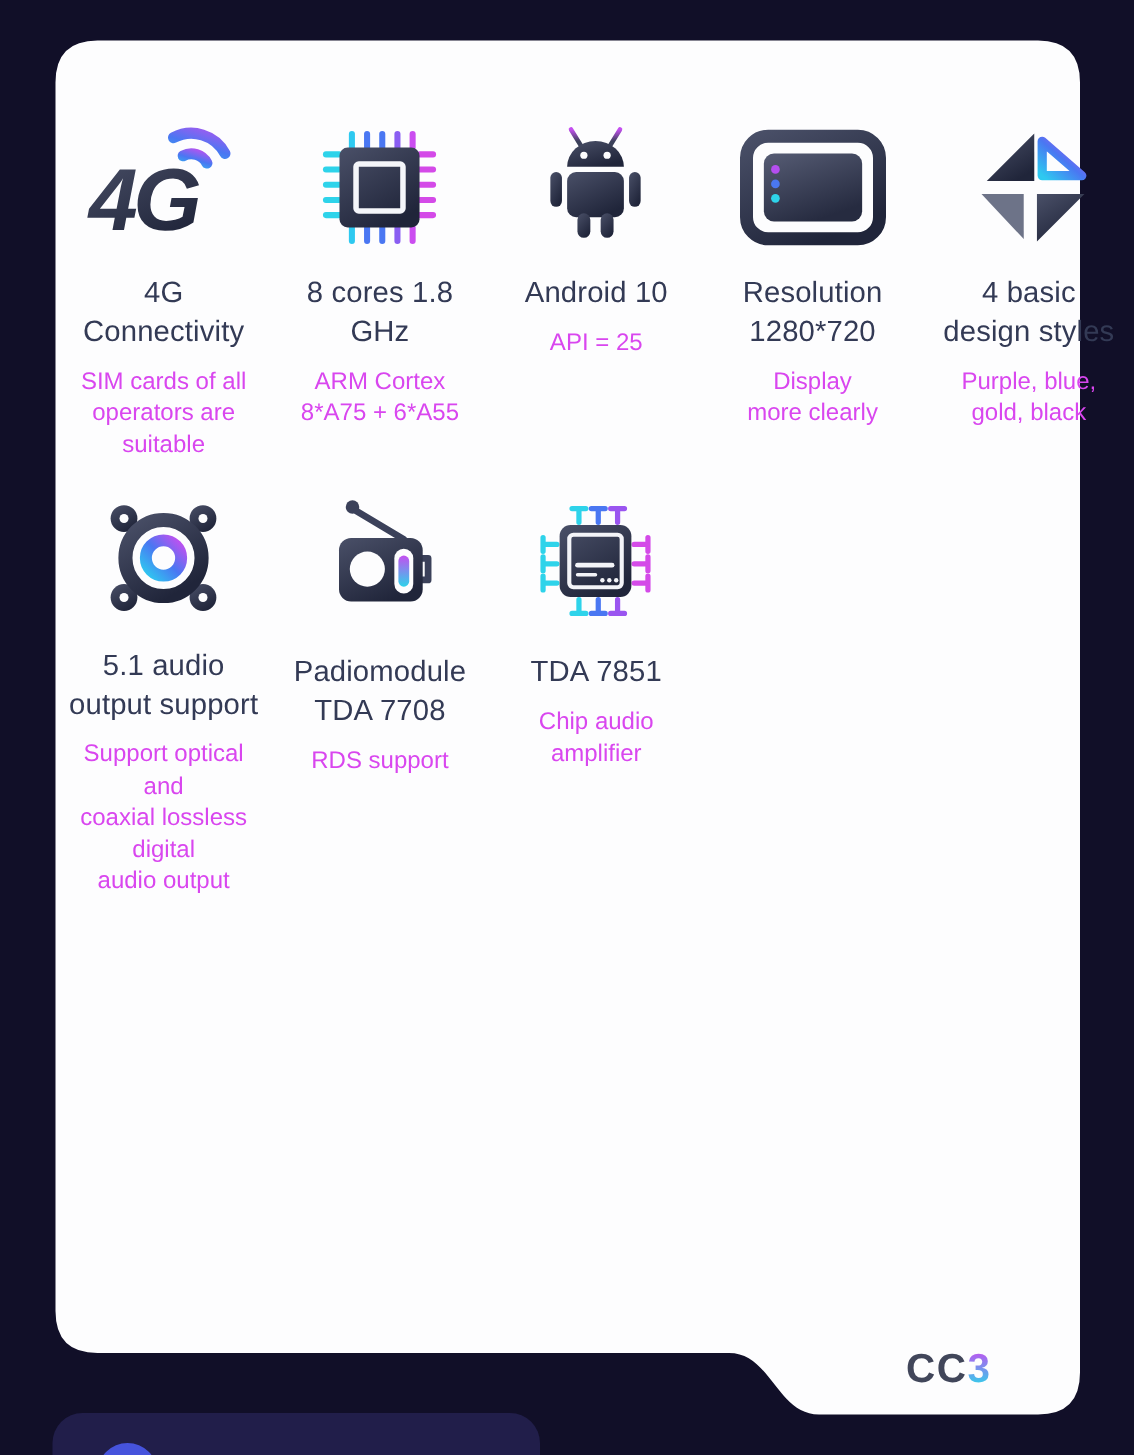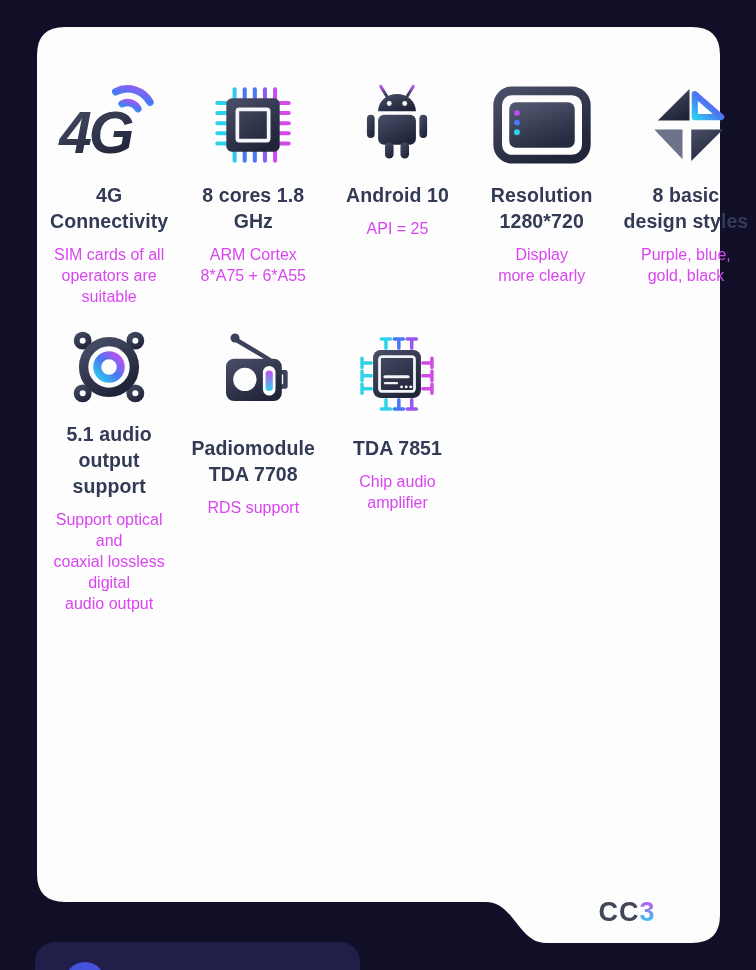--- a/index.html
+++ b/index.html
@@ -20,31 +20,31 @@
     padding-top:48px;
   }
   .cell {
     display:flex; flex-direction:column; align-items:center;
     text-align:center; padding:0 8px;
   }
   .icon-box { height:100px; display:flex; align-items:center; justify-content:center; }
   .row3 .icon-box { height:108px; }
   .feat-title {
     margin-top:8px;
-    font-size:19.5px; font-weight:bold; color:#333a55;
+    font-size:19.5px; font-weight:normal; color:#333a55;
     line-height:1.33; white-space:pre-line; letter-spacing:0.1px;
   }
   .feat-sub {
     margin-top:9px;
     font-size:16px; color:#d946ef; line-height:1.32; white-space:pre-line;
   }
 
   .logo {
-    position:absolute; left:582px; top:897px; width:90px;
-    text-align:center; font-size:27px; font-weight:800; letter-spacing:1px;
+    position:absolute; left:604px; top:897px; width:90px;
+    font-size:27px; font-weight:800; letter-spacing:1px;
   }
   .logo .cc { color:#41465a; }
   .logo .three {
     background:linear-gradient(180deg,#c44ff0 10%,#2ed3ea 90%);
     -webkit-background-clip:text; background-clip:text; color:transparent;
   }
 
   .next-card {
     position:absolute; left:35px; top:942px; width:325px; height:28px;
     background:#211e4a; border-radius:20px 20px 0 0; overflow:hidden;
@@ -184,21 +184,21 @@
 
     <div class="cell row2">
       <div class="icon-box">
         <svg width="88" height="88" viewBox="0 0 100 100">
           <path d="M18 45 L54 9 L54 45 Z" fill="url(#gDark)"></path>
           <path d="M60 41 L60 15 L90 41 Z" fill="none" stroke="url(#gArc)" stroke-width="7" stroke-linejoin="round"></path>
           <path d="M46 55 L46 89 L14 55 Z" fill="#6d7388"></path>
           <path d="M56 55 L92 55 L56 91 Z" fill="url(#gDark)"></path>
         </svg>
       </div>
-      <div class="feat-title">8 basic
+      <div class="feat-title">4 basic
 design styles</div>
       <div class="feat-sub">Purple, blue,
 gold, black</div>
     </div>
 
     <div class="cell row3">
       <div class="icon-box">
         <svg width="94" height="94" viewBox="0 0 100 100">
           <g fill="url(#gDark)">
             <circle cx="22" cy="22" r="9.5"></circle>

